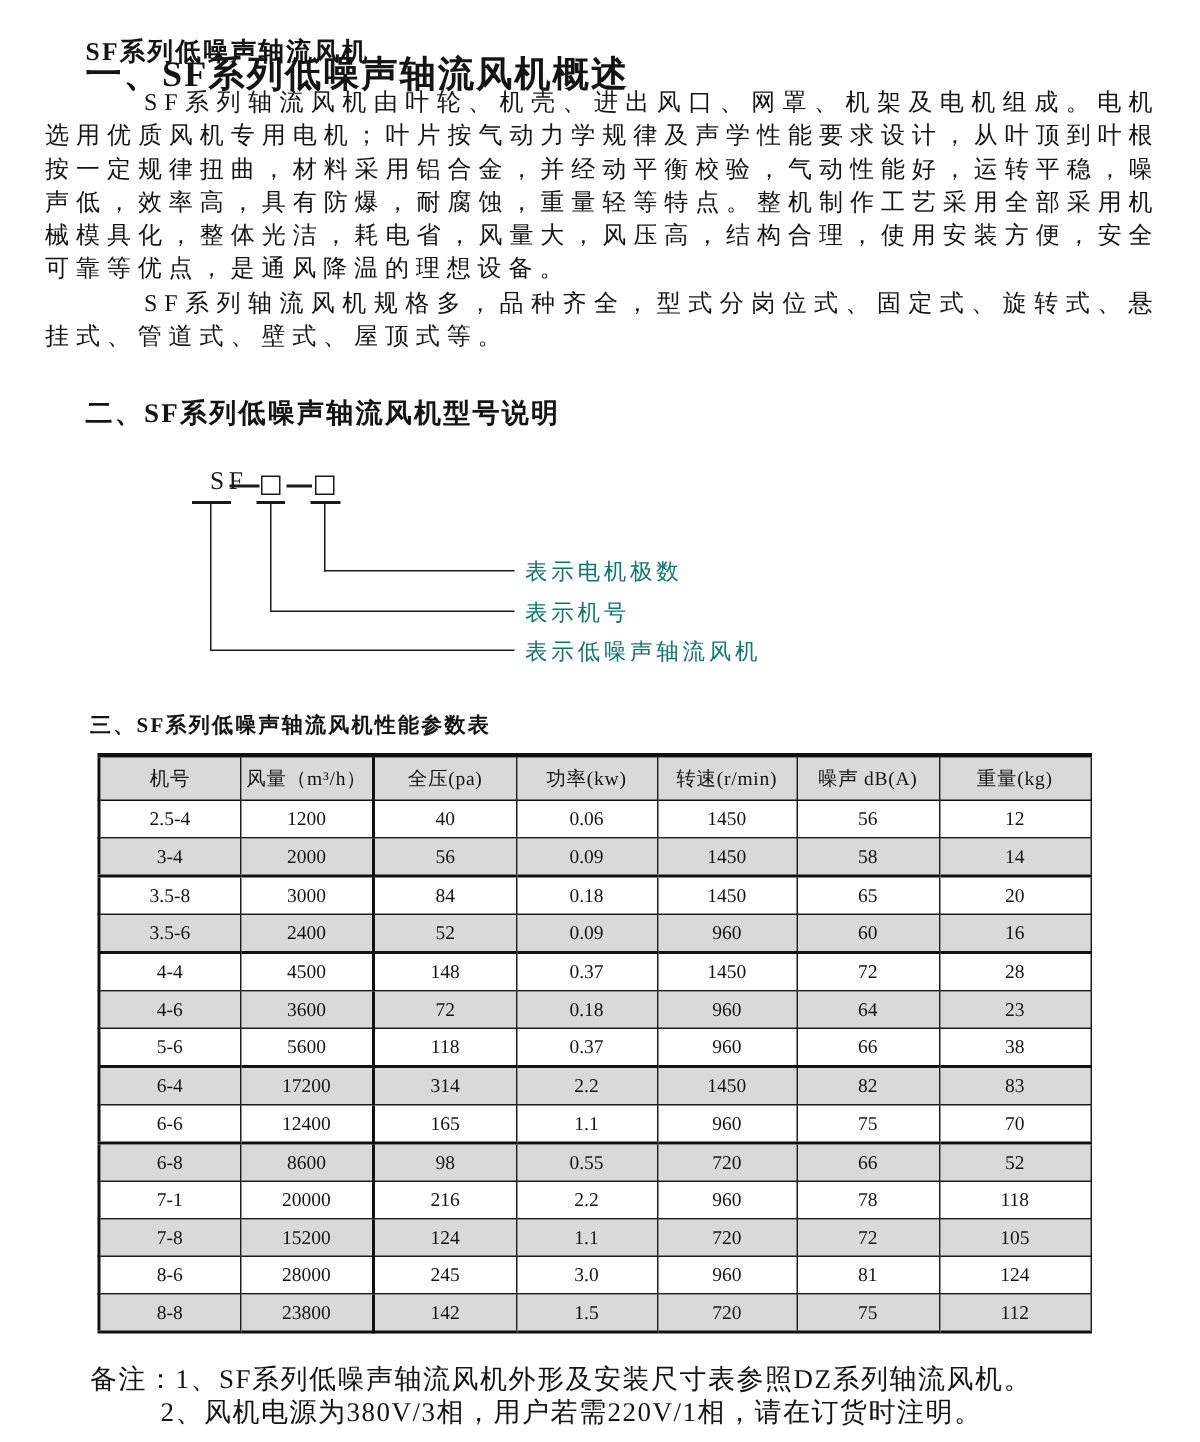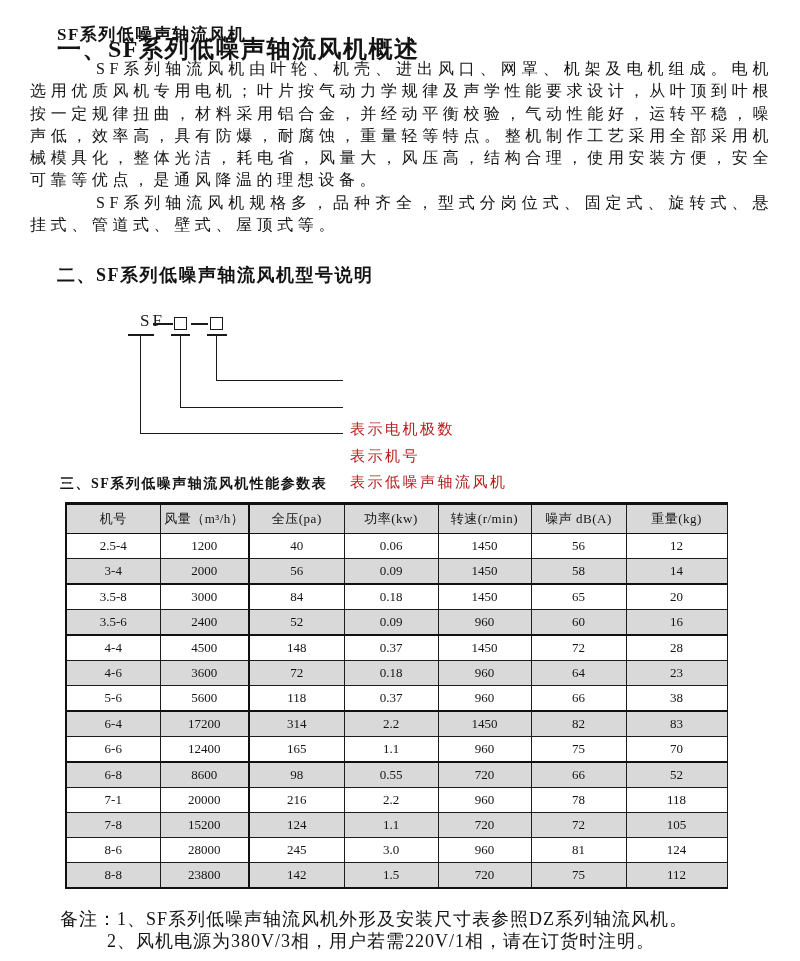--- a/index.html
+++ b/index.html
@@ -36,21 +36,21 @@
   .model-sf{
     position:absolute;left:28px;top:3px;
     font-size:17px;letter-spacing:3px;color:#1a1a1a;margin-left:12px;
   }
   .mbox{
     position:absolute;width:11px;height:11px;
     border:1.6px solid #1a1a1a;background:#fff;
   }
   .dlabel{
     position:absolute;left:250px;
-    font-size:15px;letter-spacing:2.5px;white-space:nowrap;color:#b91c1c;margin-top:48px;
+    font-size:15px;letter-spacing:2.5px;white-space:nowrap;color:#0f766e;
   }
 
   
   .perf-table{
     position:absolute;left:65px;top:502px;
     border-collapse:collapse;table-layout:fixed;width:661px;
     font-size:13px;color:#141414;
   }
   .perf-table th,.perf-table td{
     border:1px solid #1c1c1c;

